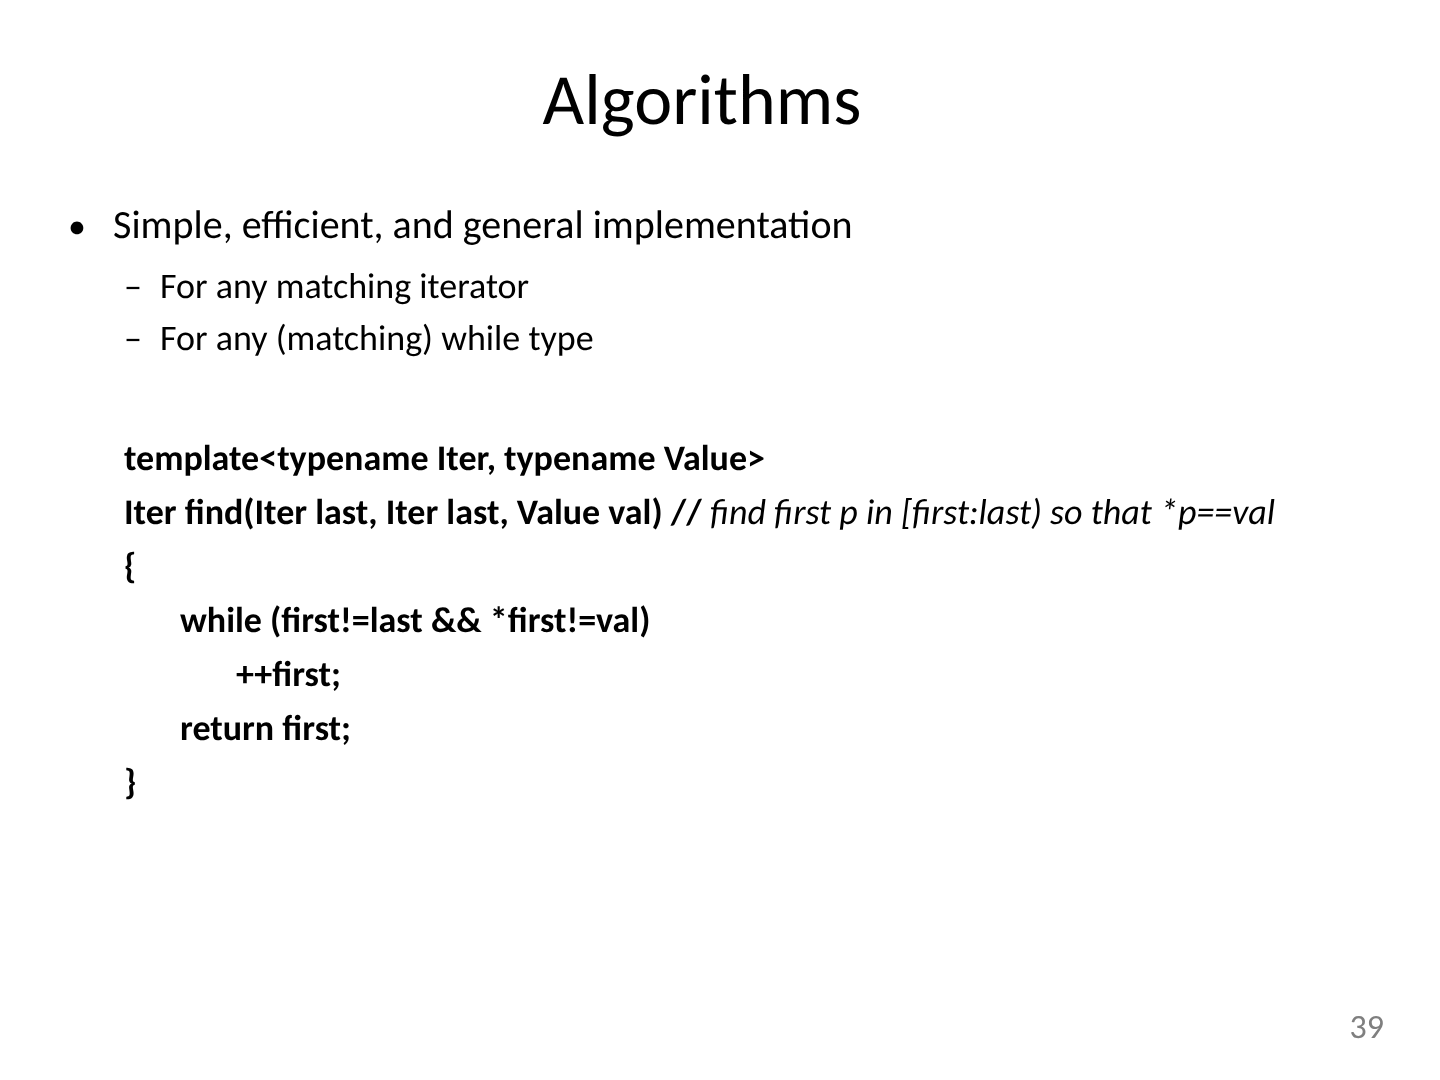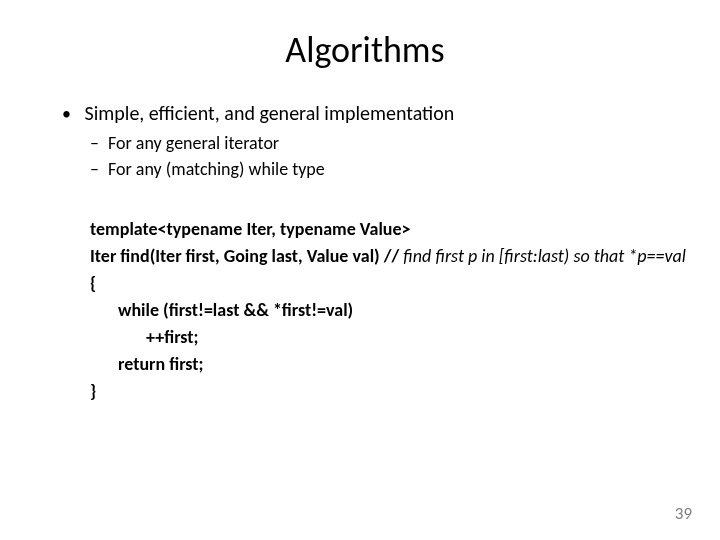--- a/index.html
+++ b/index.html
@@ -1,17 +1,17 @@
 <!DOCTYPE html>
 <html><head>
 <meta charset="utf-8">
 <style>
   * { margin: 0; padding: 0; box-sizing: border-box; }
   html, body { width: 720px; height: 540px; background: #fff; font-family: Calibri, "Segoe UI", Arial, sans-serif; color: #000; }
-  .slide { position: relative; width: 720px; height: 540px; padding: 28px 50px 0 60px; }
+  .slide { position: relative; width: 720px; height: 540px; padding: 28px 50px 0 32px; }
   .title { text-align: center; font-size: 36px; font-weight: 400; margin-bottom: 28px; }
   .content { font-size: 20px; line-height: 1.35; }
   ul.lvl1 { list-style: none; padding-left: 20px; }
   ul.lvl1 > li::before { content: "•"; display: inline-block; width: 18px; margin-left: -18px; font-size: 18px; }
   ul.lvl2 { list-style: none; padding-left: 28px; margin-top: 4px; font-size: 18px; }
   ul.lvl2 > li { margin-bottom: 2px; }
   ul.lvl2 > li::before { content: "–"; display: inline-block; width: 18px; margin-left: -18px; }
   .code-block { margin-top: 34px; padding-left: 30px; font-size: 18px; line-height: 1.5; }
   .code-block .ln { white-space: pre; font-weight: 700; }
   .code-block .comment { font-weight: 400; font-style: italic; }
@@ -24,29 +24,29 @@
 <body>
 
 <div class="slide">
   <h1 class="title">Algorithms</h1>
 
   <div class="content">
     <ul class="lvl1">
       <li>
         <span>Simple, efficient, and general implementation</span>
         <ul class="lvl2">
-          <li><span>For any general iterator</span></li>
+          <li><span>For any matching iterator</span></li>
           <li><span>For any (matching) while type</span></li>
         </ul>
       </li>
     </ul>
 
     <div class="code-block">
       <div class="ln">template&lt;typename Iter, typename Value&gt;</div>
-      <div class="ln"><span>Iter find(Iter first, Going last, Value val) // </span><span class="comment">find first p in [first:last) so that *p==val</span></div>
+      <div class="ln"><span>Iter find(Iter last, Iter last, Value val) // </span><span class="comment">find first p in [first:last) so that *p==val</span></div>
       <div class="ln">{</div>
       <div class="ln ind1">while (first!=last &amp;&amp; *first!=val)</div>
       <div class="ln ind2">++first;</div>
       <div class="ln ind1">return first;</div>
       <div class="ln">}</div>
     </div>
   </div>
 
   <div class="pagenum">39</div>
 </div>

